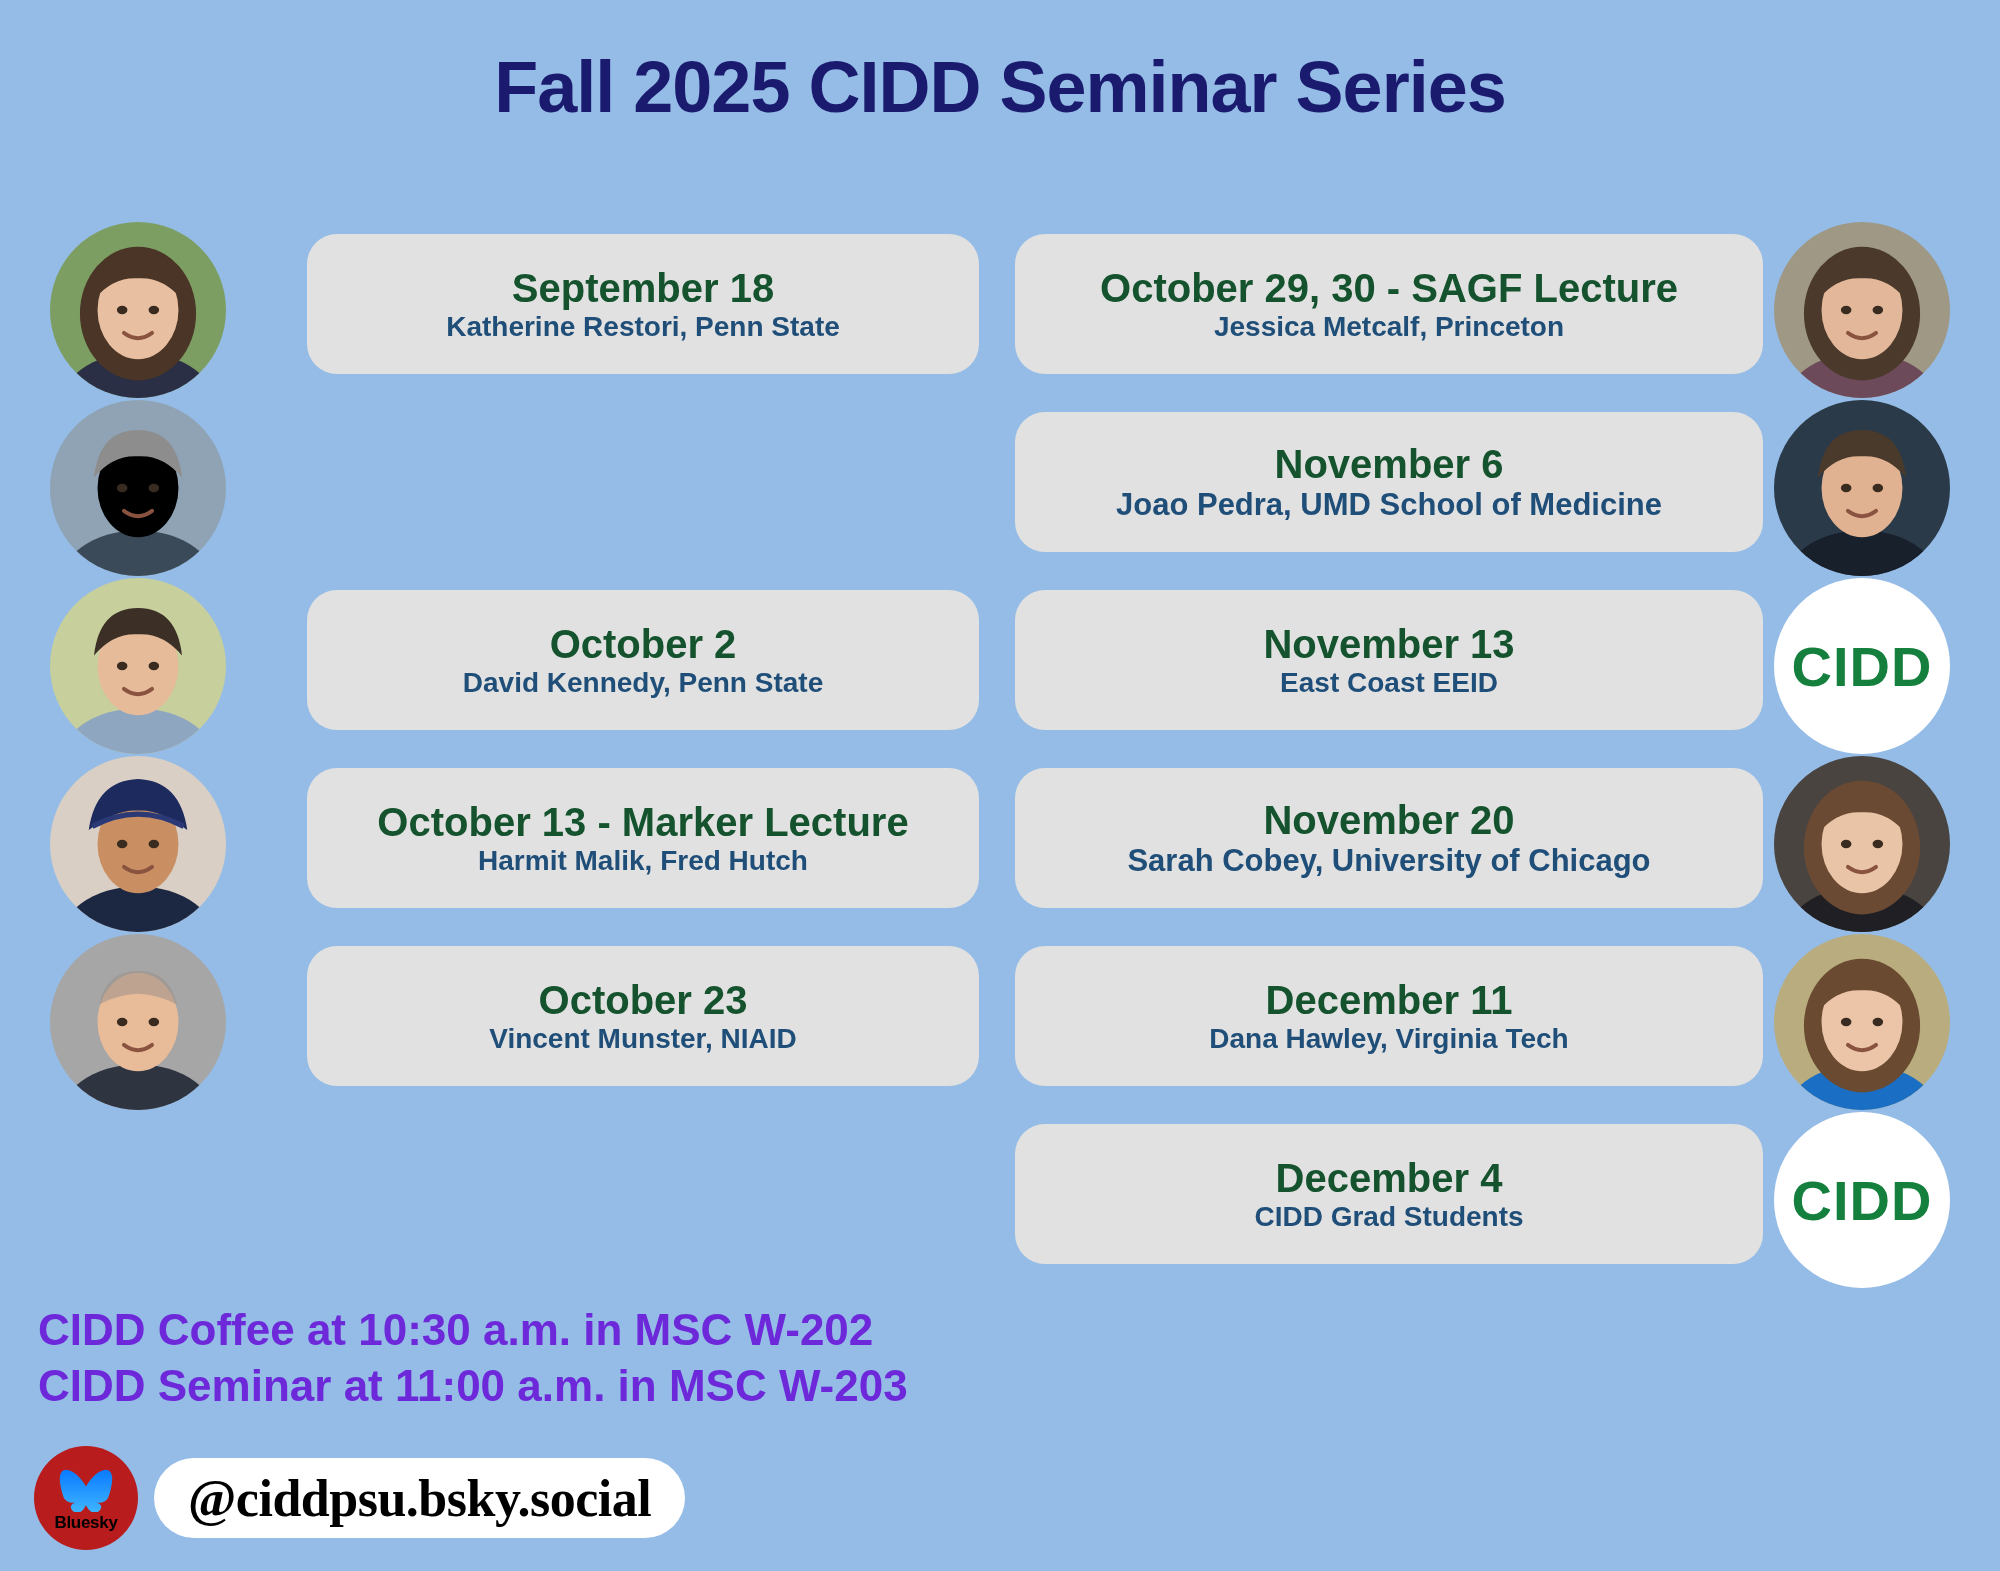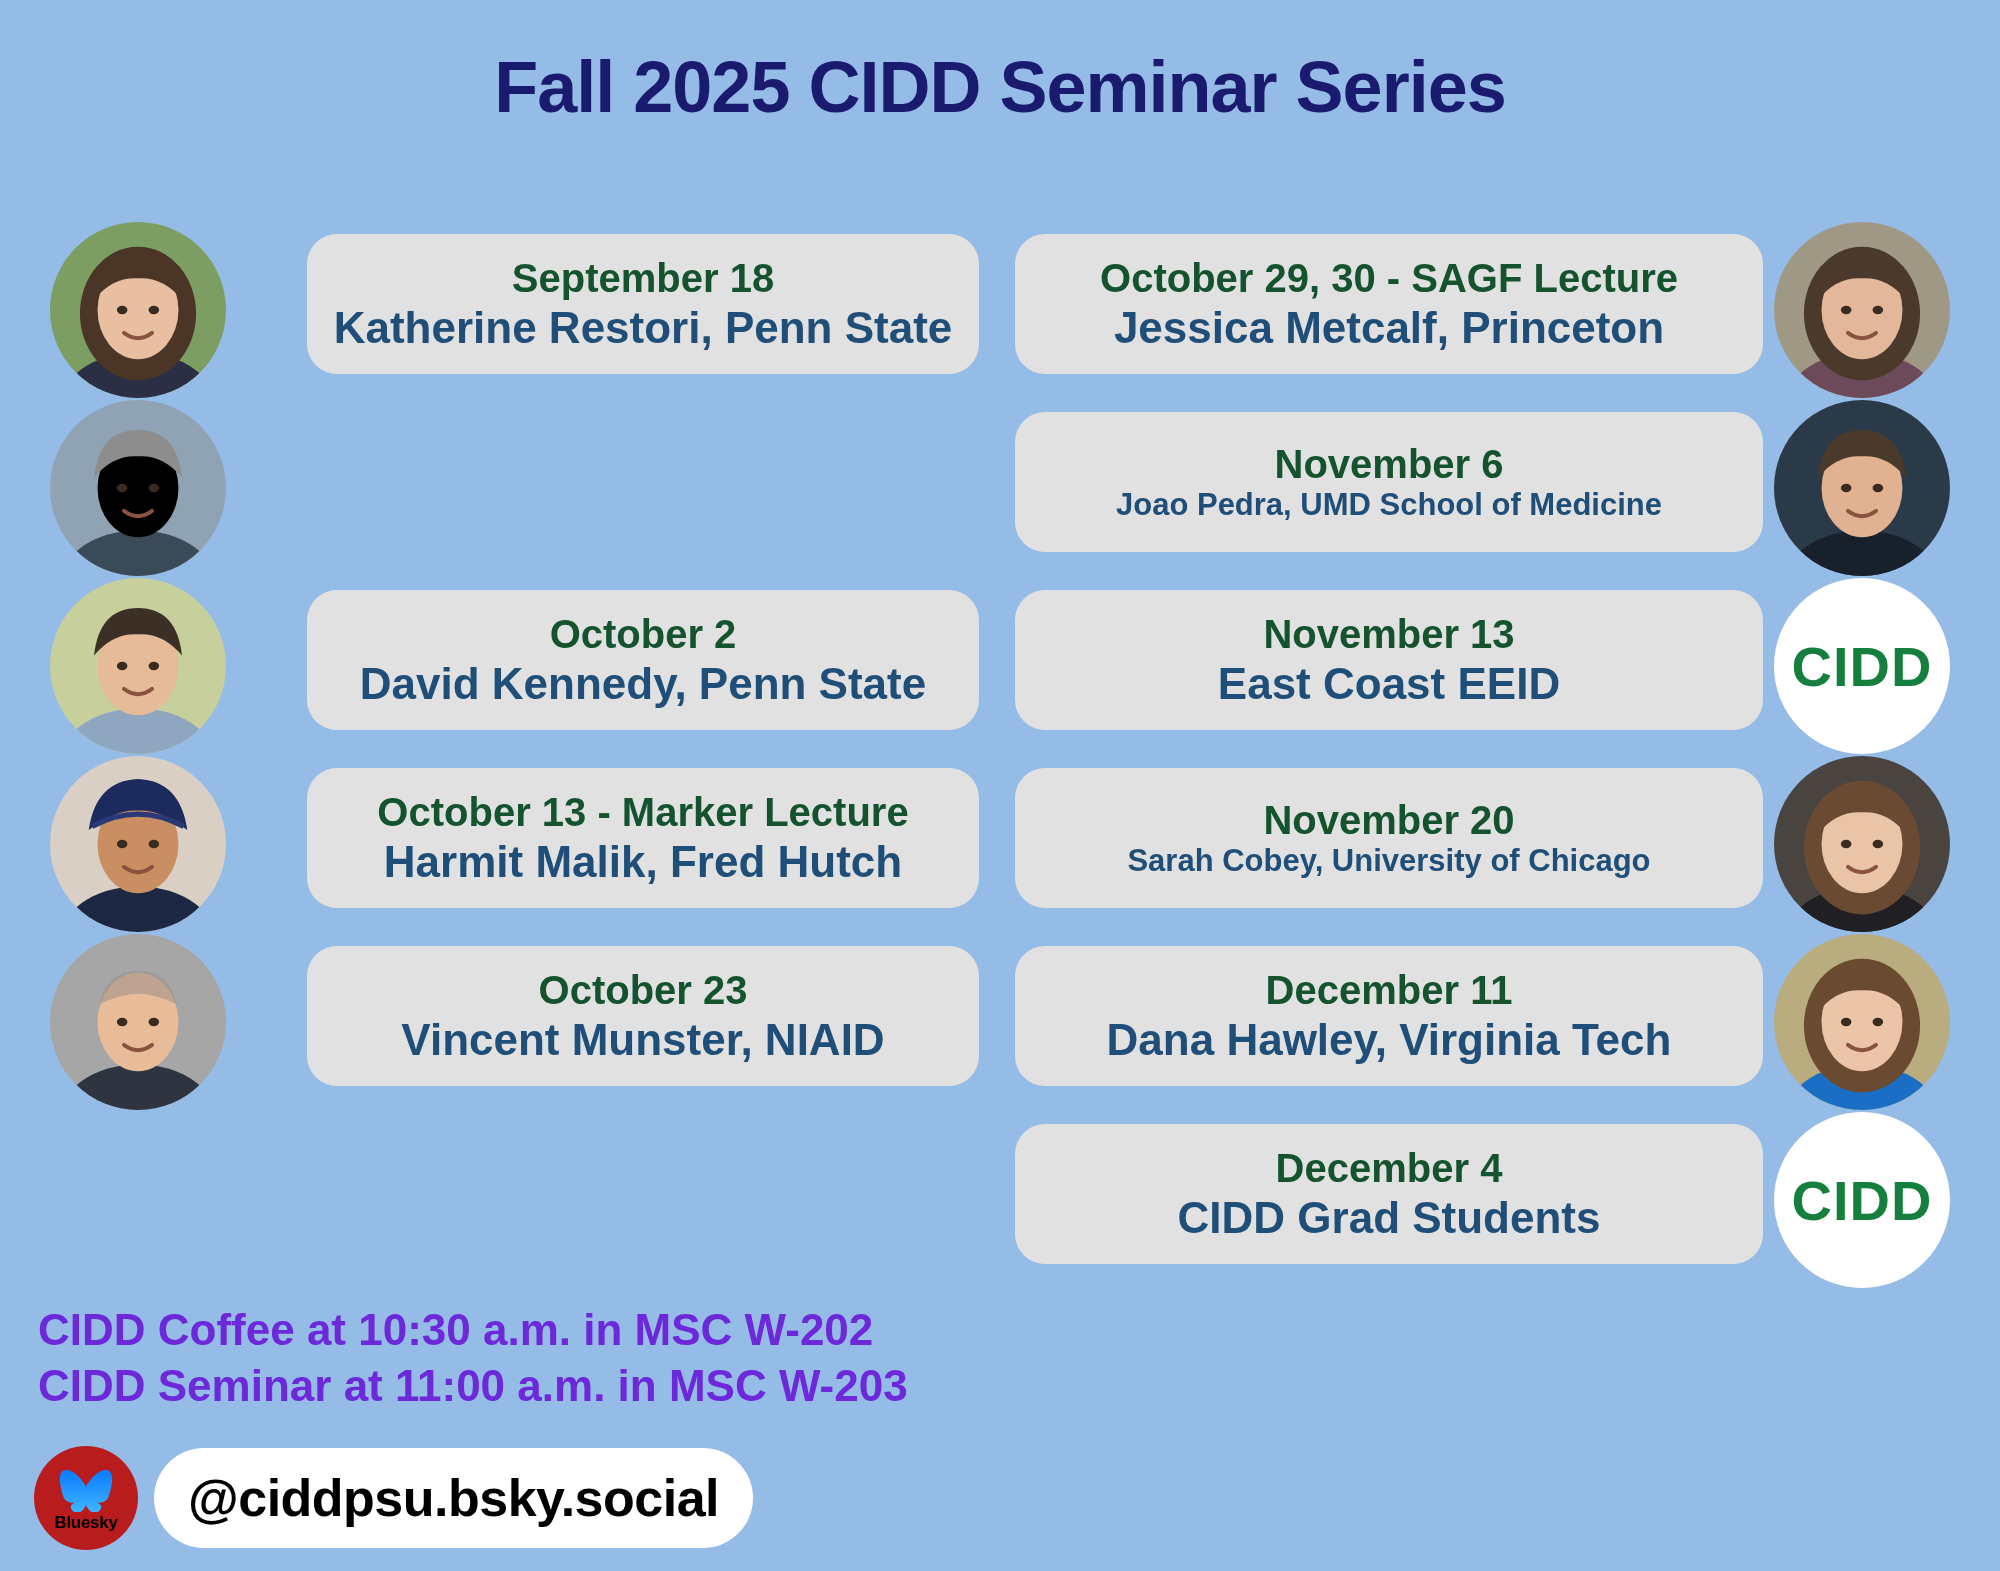--- a/index.html
+++ b/index.html
@@ -96,21 +96,21 @@
   .card.col-right { left: 1015px; width: 748px; }
 
   .card .line1 {
     font-size: 40px;
     font-weight: bold;
     color: #14532d;
     line-height: 1.16;
     white-space: nowrap;
   }
   .card .line2 {
-    font-size: 44px;
+    font-size: 28px;
     font-weight: bold;
     color: #1f4e79;
     line-height: 1.16;
     white-space: nowrap;
   }
   .card .line2.small { font-size: 31px; }
 
   
   .footer-info {
     position: absolute;
@@ -147,25 +147,26 @@
   .bsky-badge .bsky-word {
     font-size: 17px;
     font-weight: bold;
     color: #000;
     margin-top: 1px;
     letter-spacing: -0.3px;
   }
   .bsky-pill {
     background: #ffffff;
     border-radius: 56px;
-    height: 100px;
+    height: 80px;
     display: flex;
     align-items: center;
     padding: 0 34px;
     margin-left: 16px;
+    font-family: Liberation Serif, serif;
   }
   .bsky-pill span {
     font-size: 52px;
     font-weight: bold;
     color: #000000;
     white-space: nowrap;
     letter-spacing: -0.5px;
   }
 </style>
 </head>

